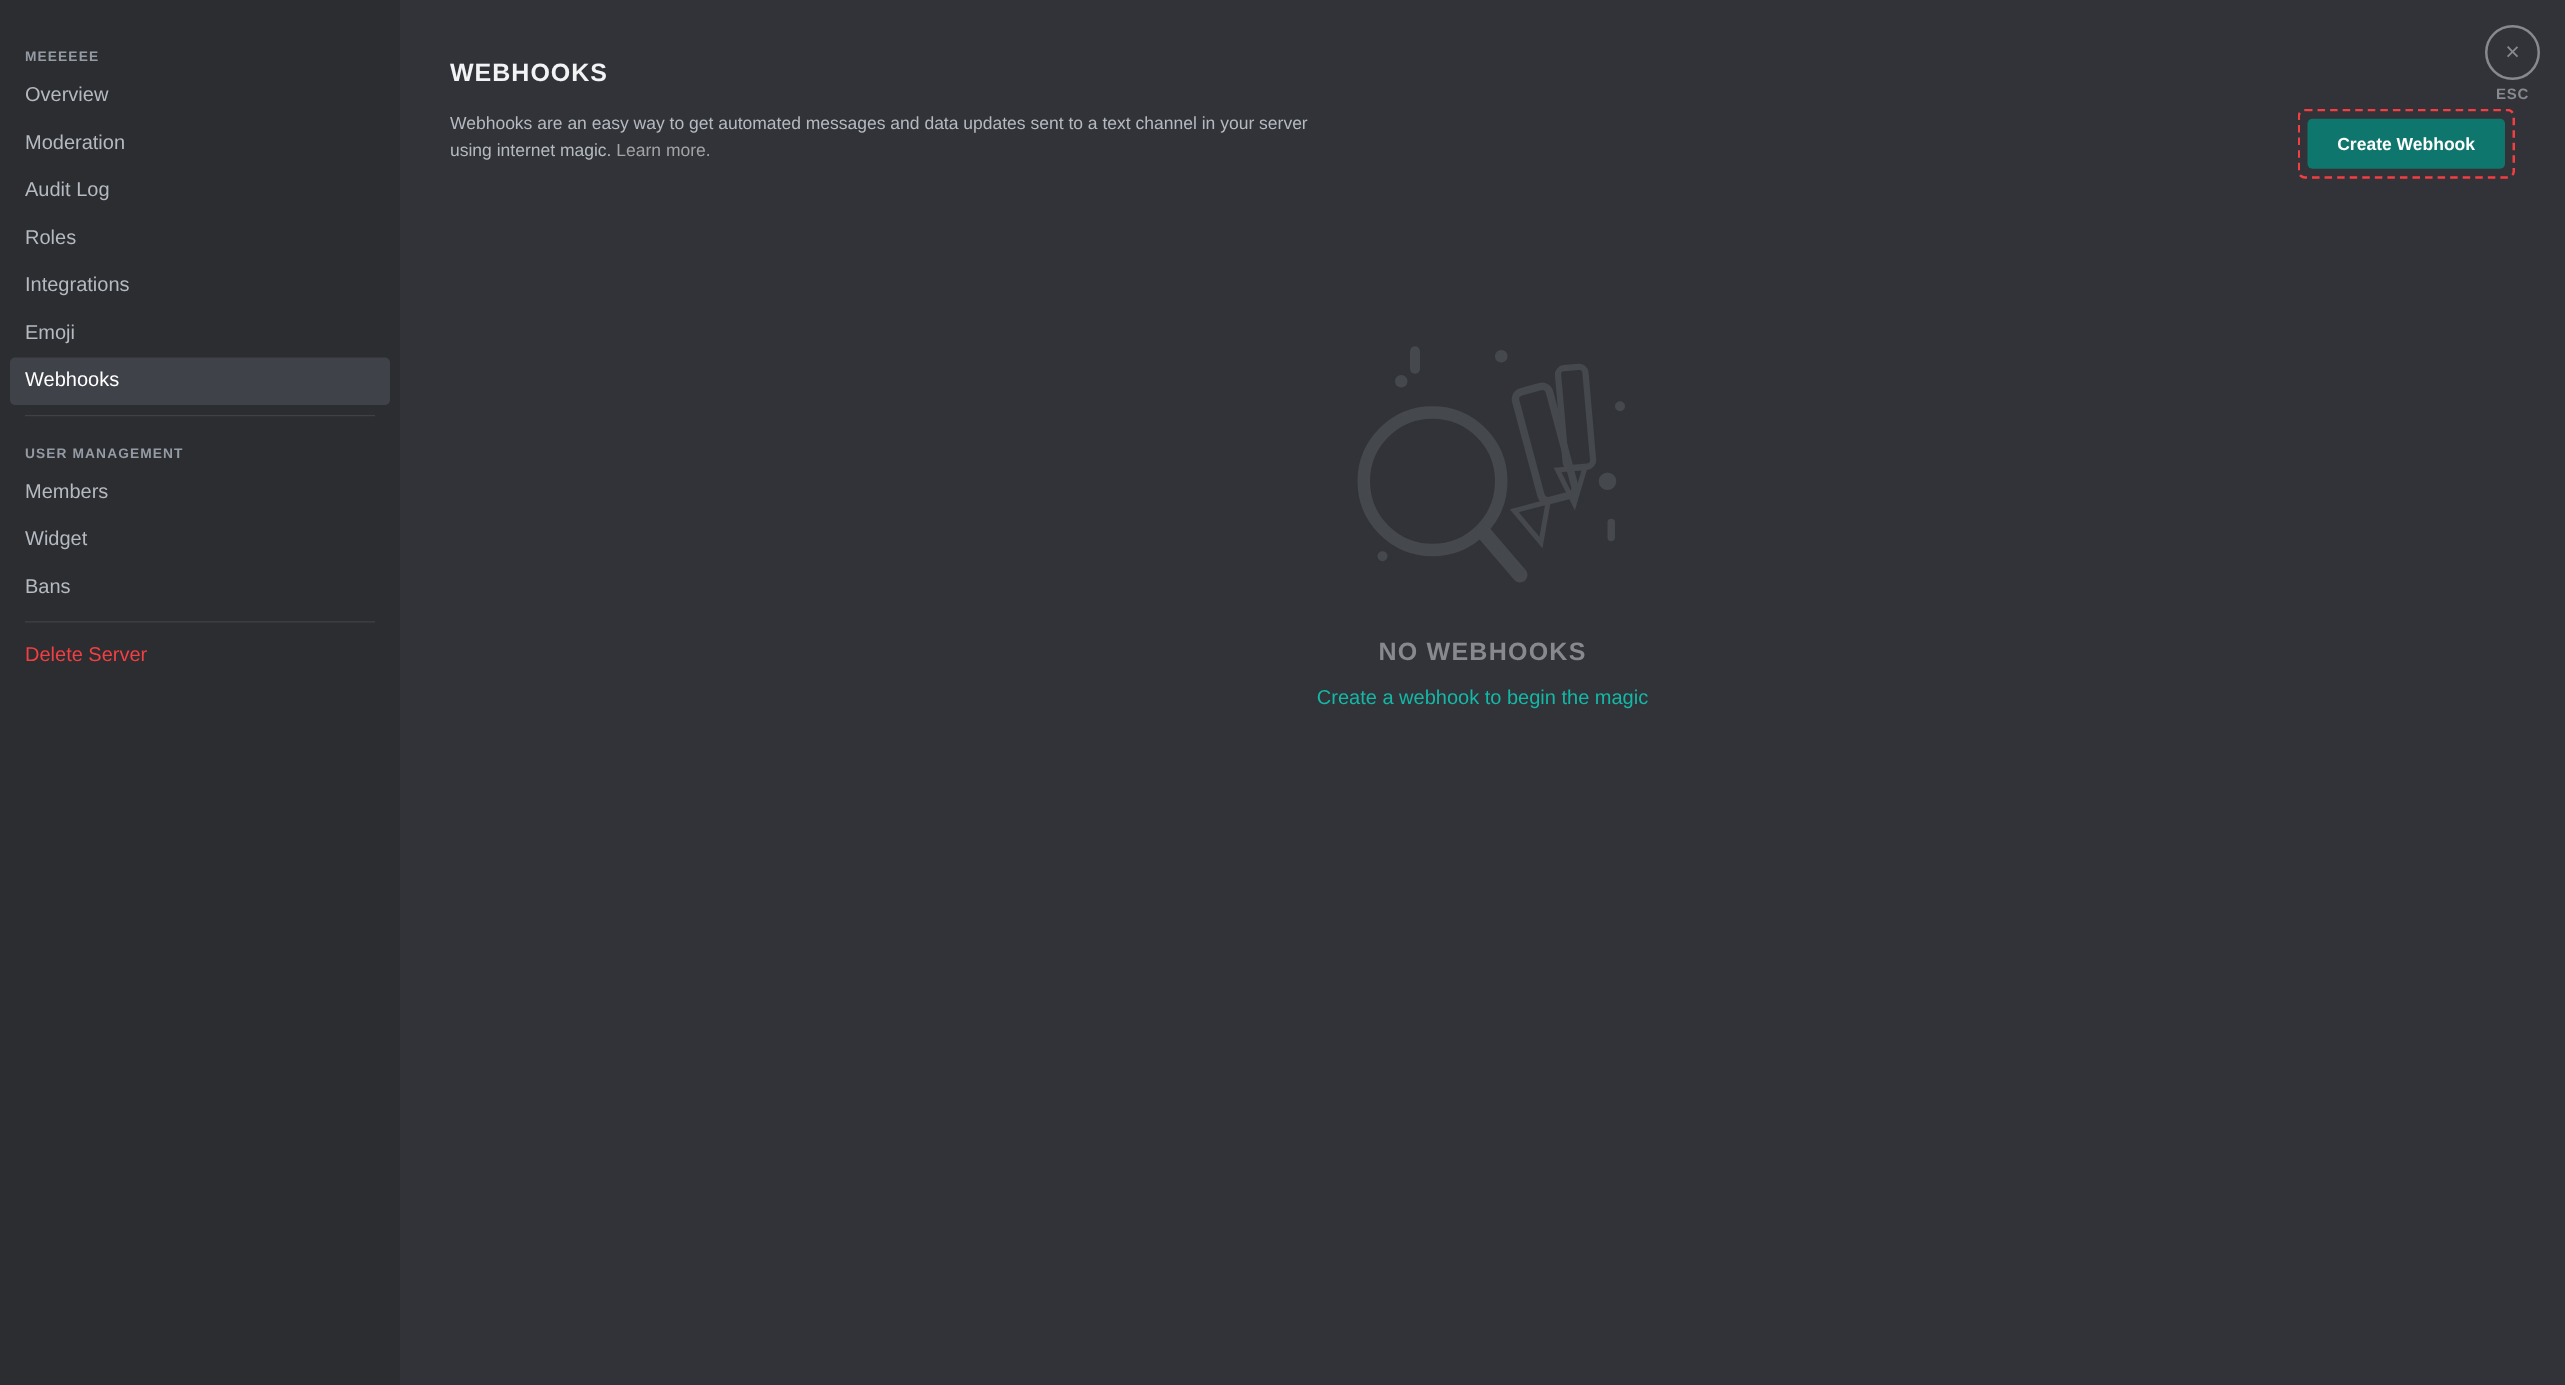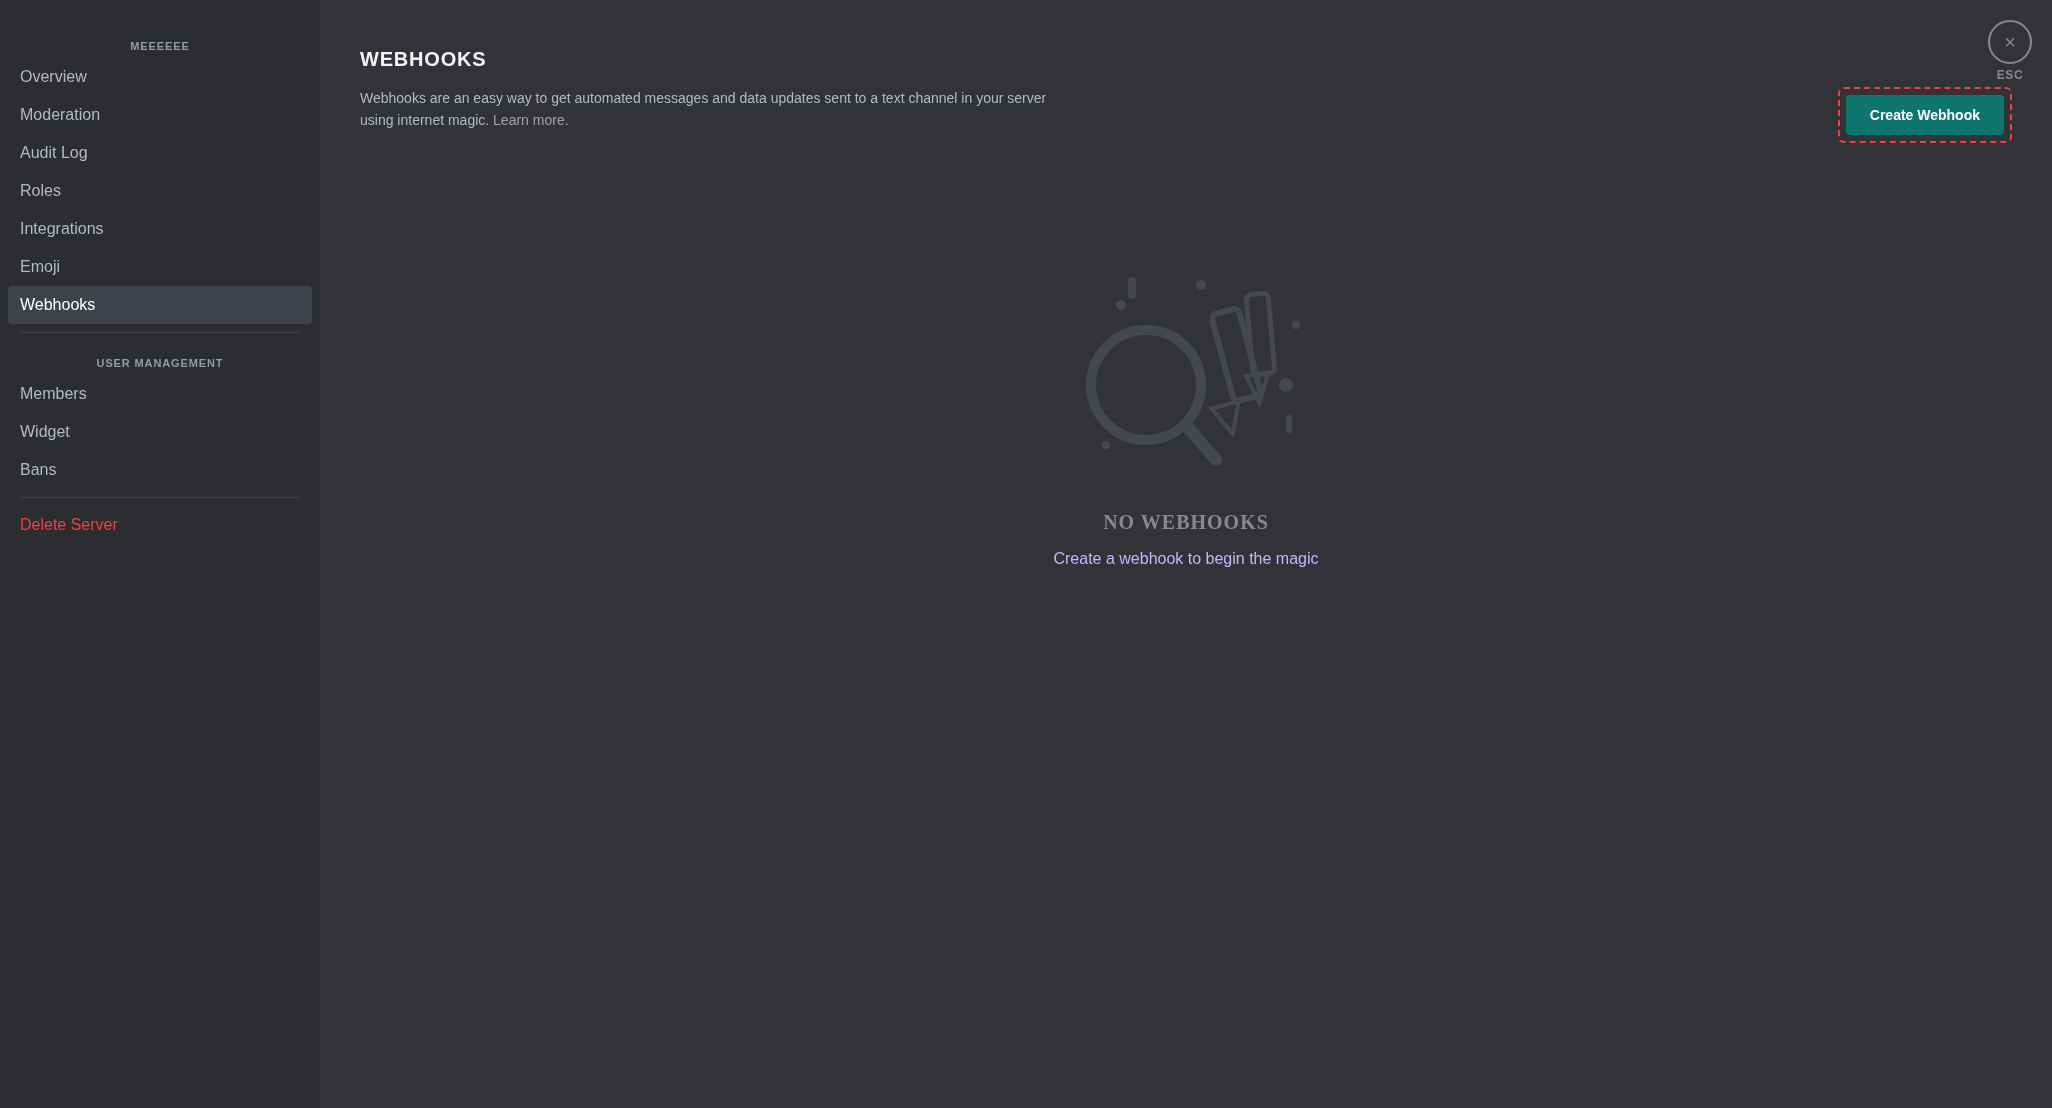--- a/index.html
+++ b/index.html
@@ -23,21 +23,20 @@
       flex-direction: column;
     }
 
     .sidebar-section-label {
       font-size: 11px;
       font-weight: 700;
       letter-spacing: 0.08em;
       color: #949ba4;
       text-transform: uppercase;
       padding: 16px 12px 6px 12px;
-      text-align: center;
     }
 
     .sidebar-item {
       display: block;
       padding: 10px 12px;
       border-radius: 4px;
       cursor: pointer;
       font-size: 16px;
       color: #b5bac1;
       text-decoration: none;
@@ -138,26 +137,25 @@
       height: 260px;
       opacity: 0.35;
     }
 
     .empty-state-title {
       font-size: 20px;
       font-weight: 700;
       color: #87898f;
       text-transform: uppercase;
       letter-spacing: 0.05em;
-      font-family: Liberation Serif, serif;
     }
 
     .empty-state-subtitle {
       font-size: 16px;
-      color: #c4b5fd;
+      color: #14b8a6;
     }
 
     
     .close-area {
       position: absolute;
       top: 20px;
       right: 20px;
       display: flex;
       flex-direction: column;
       align-items: center;

